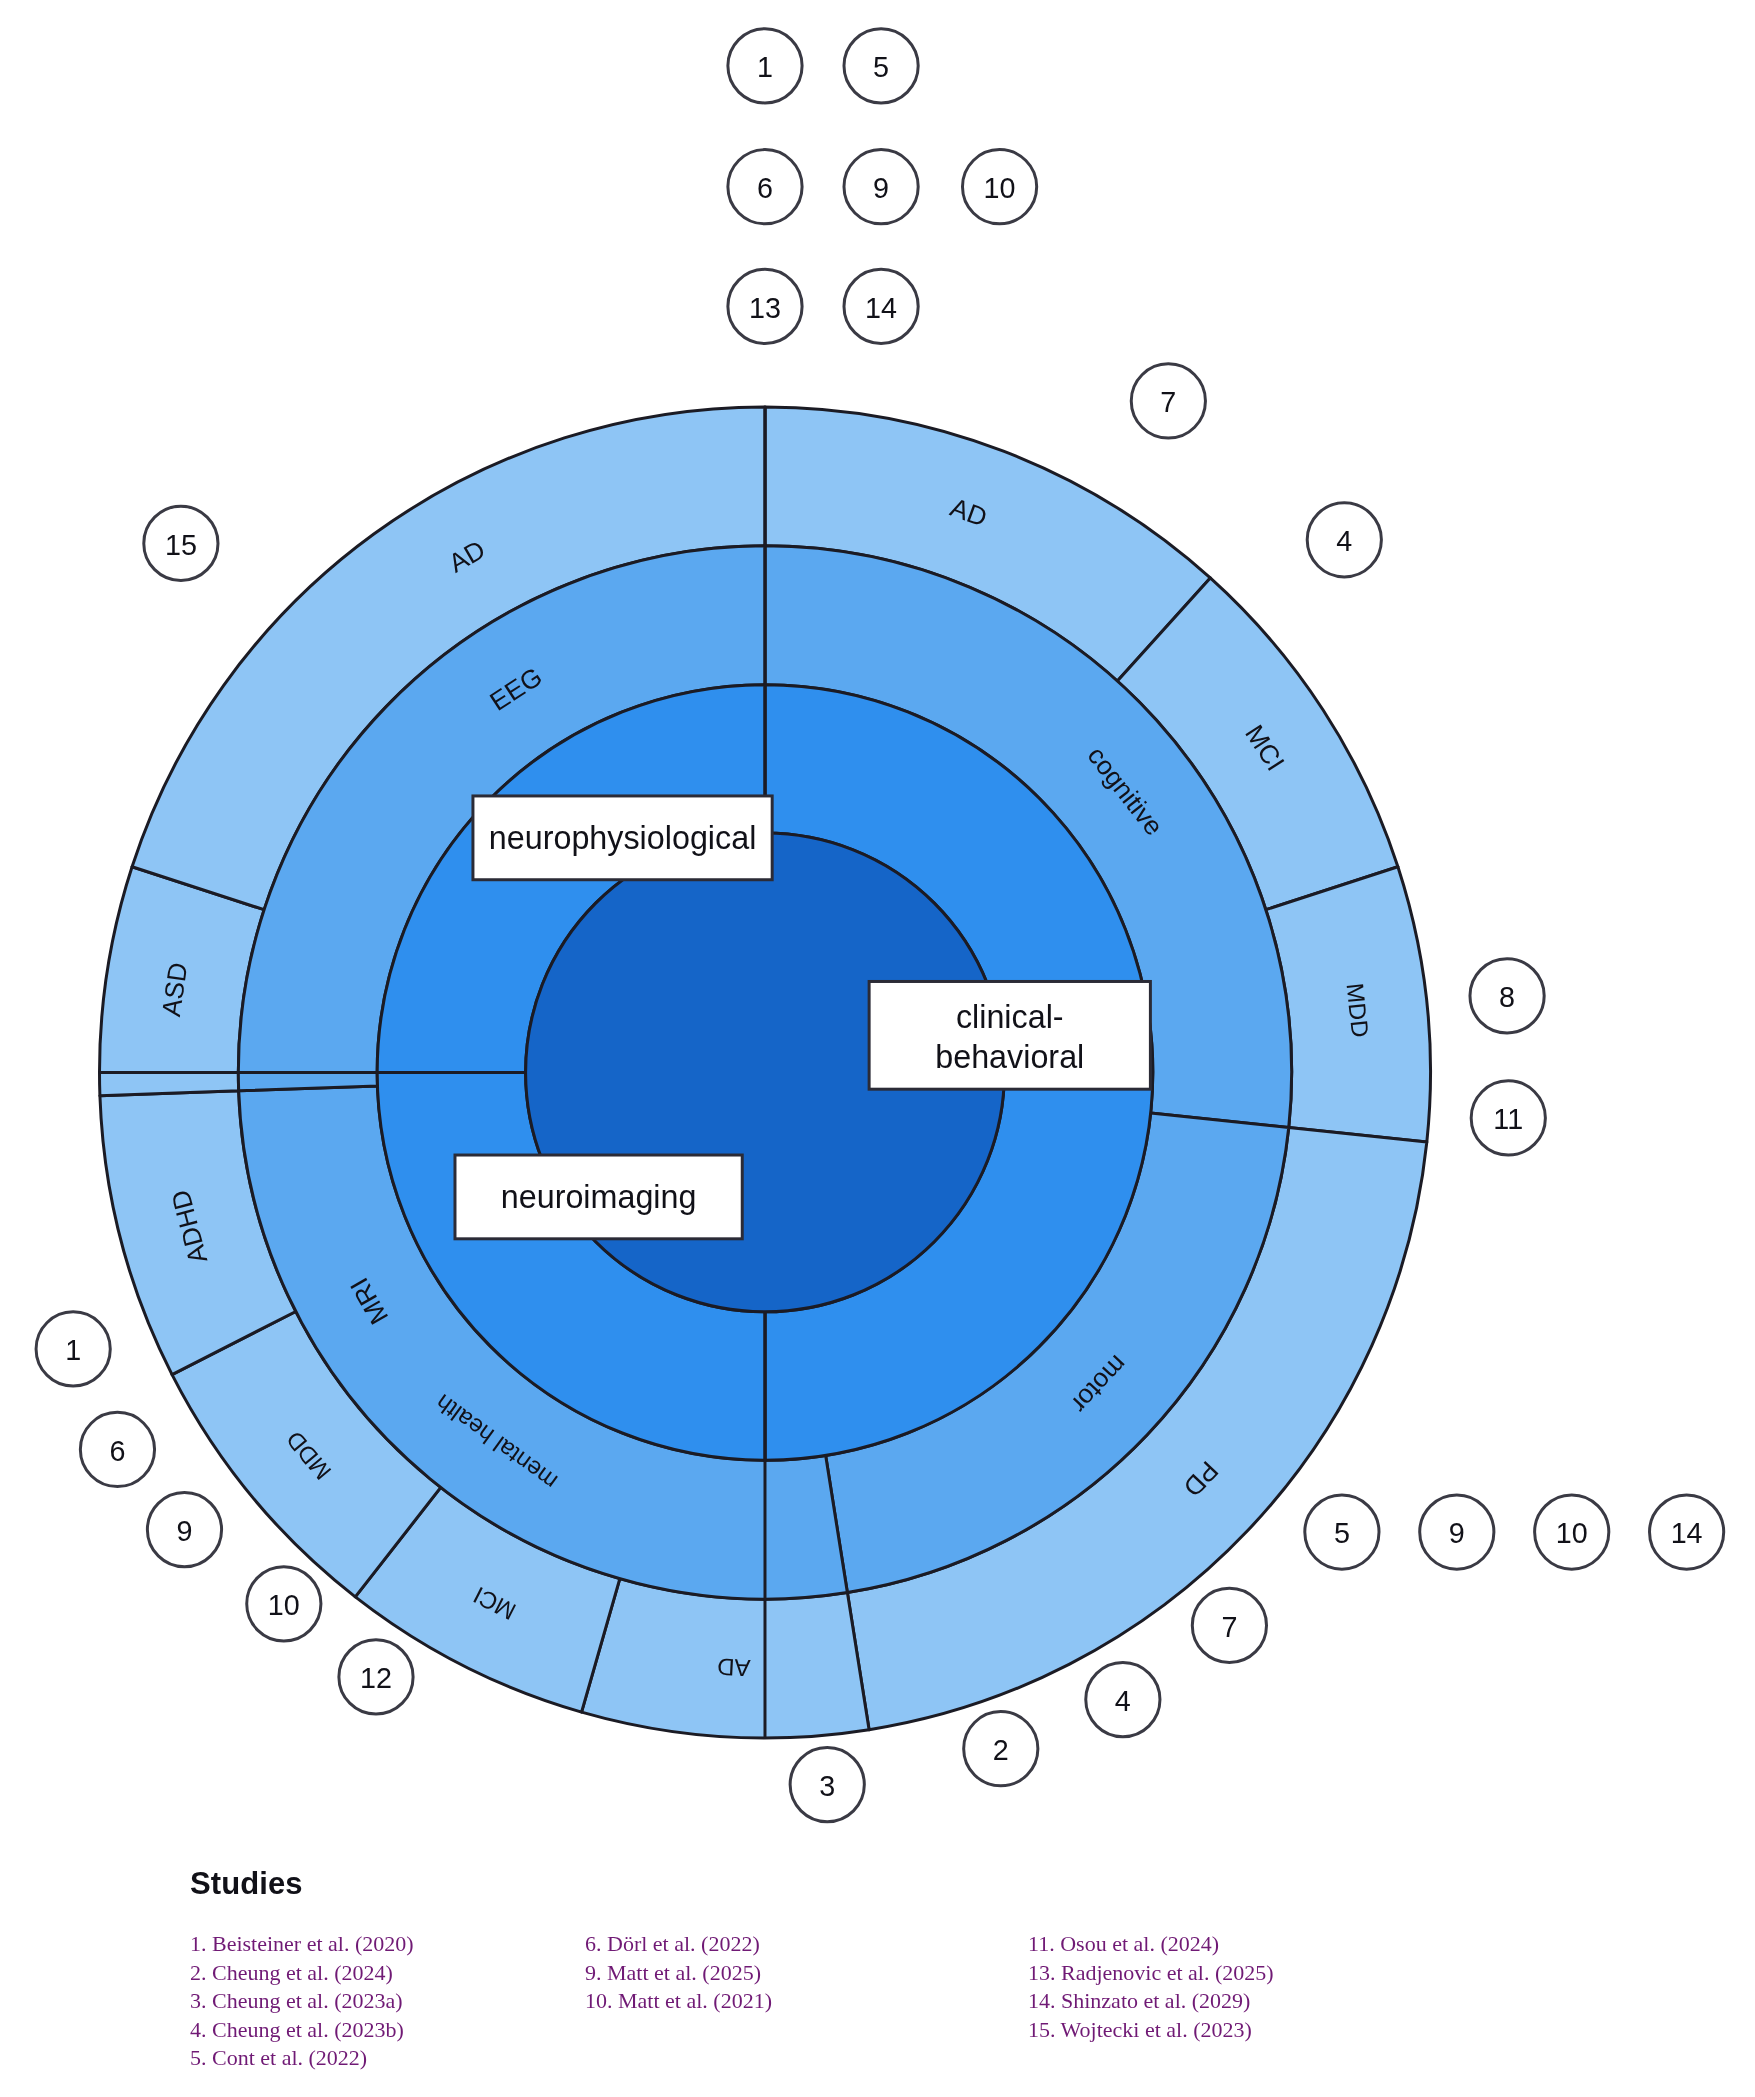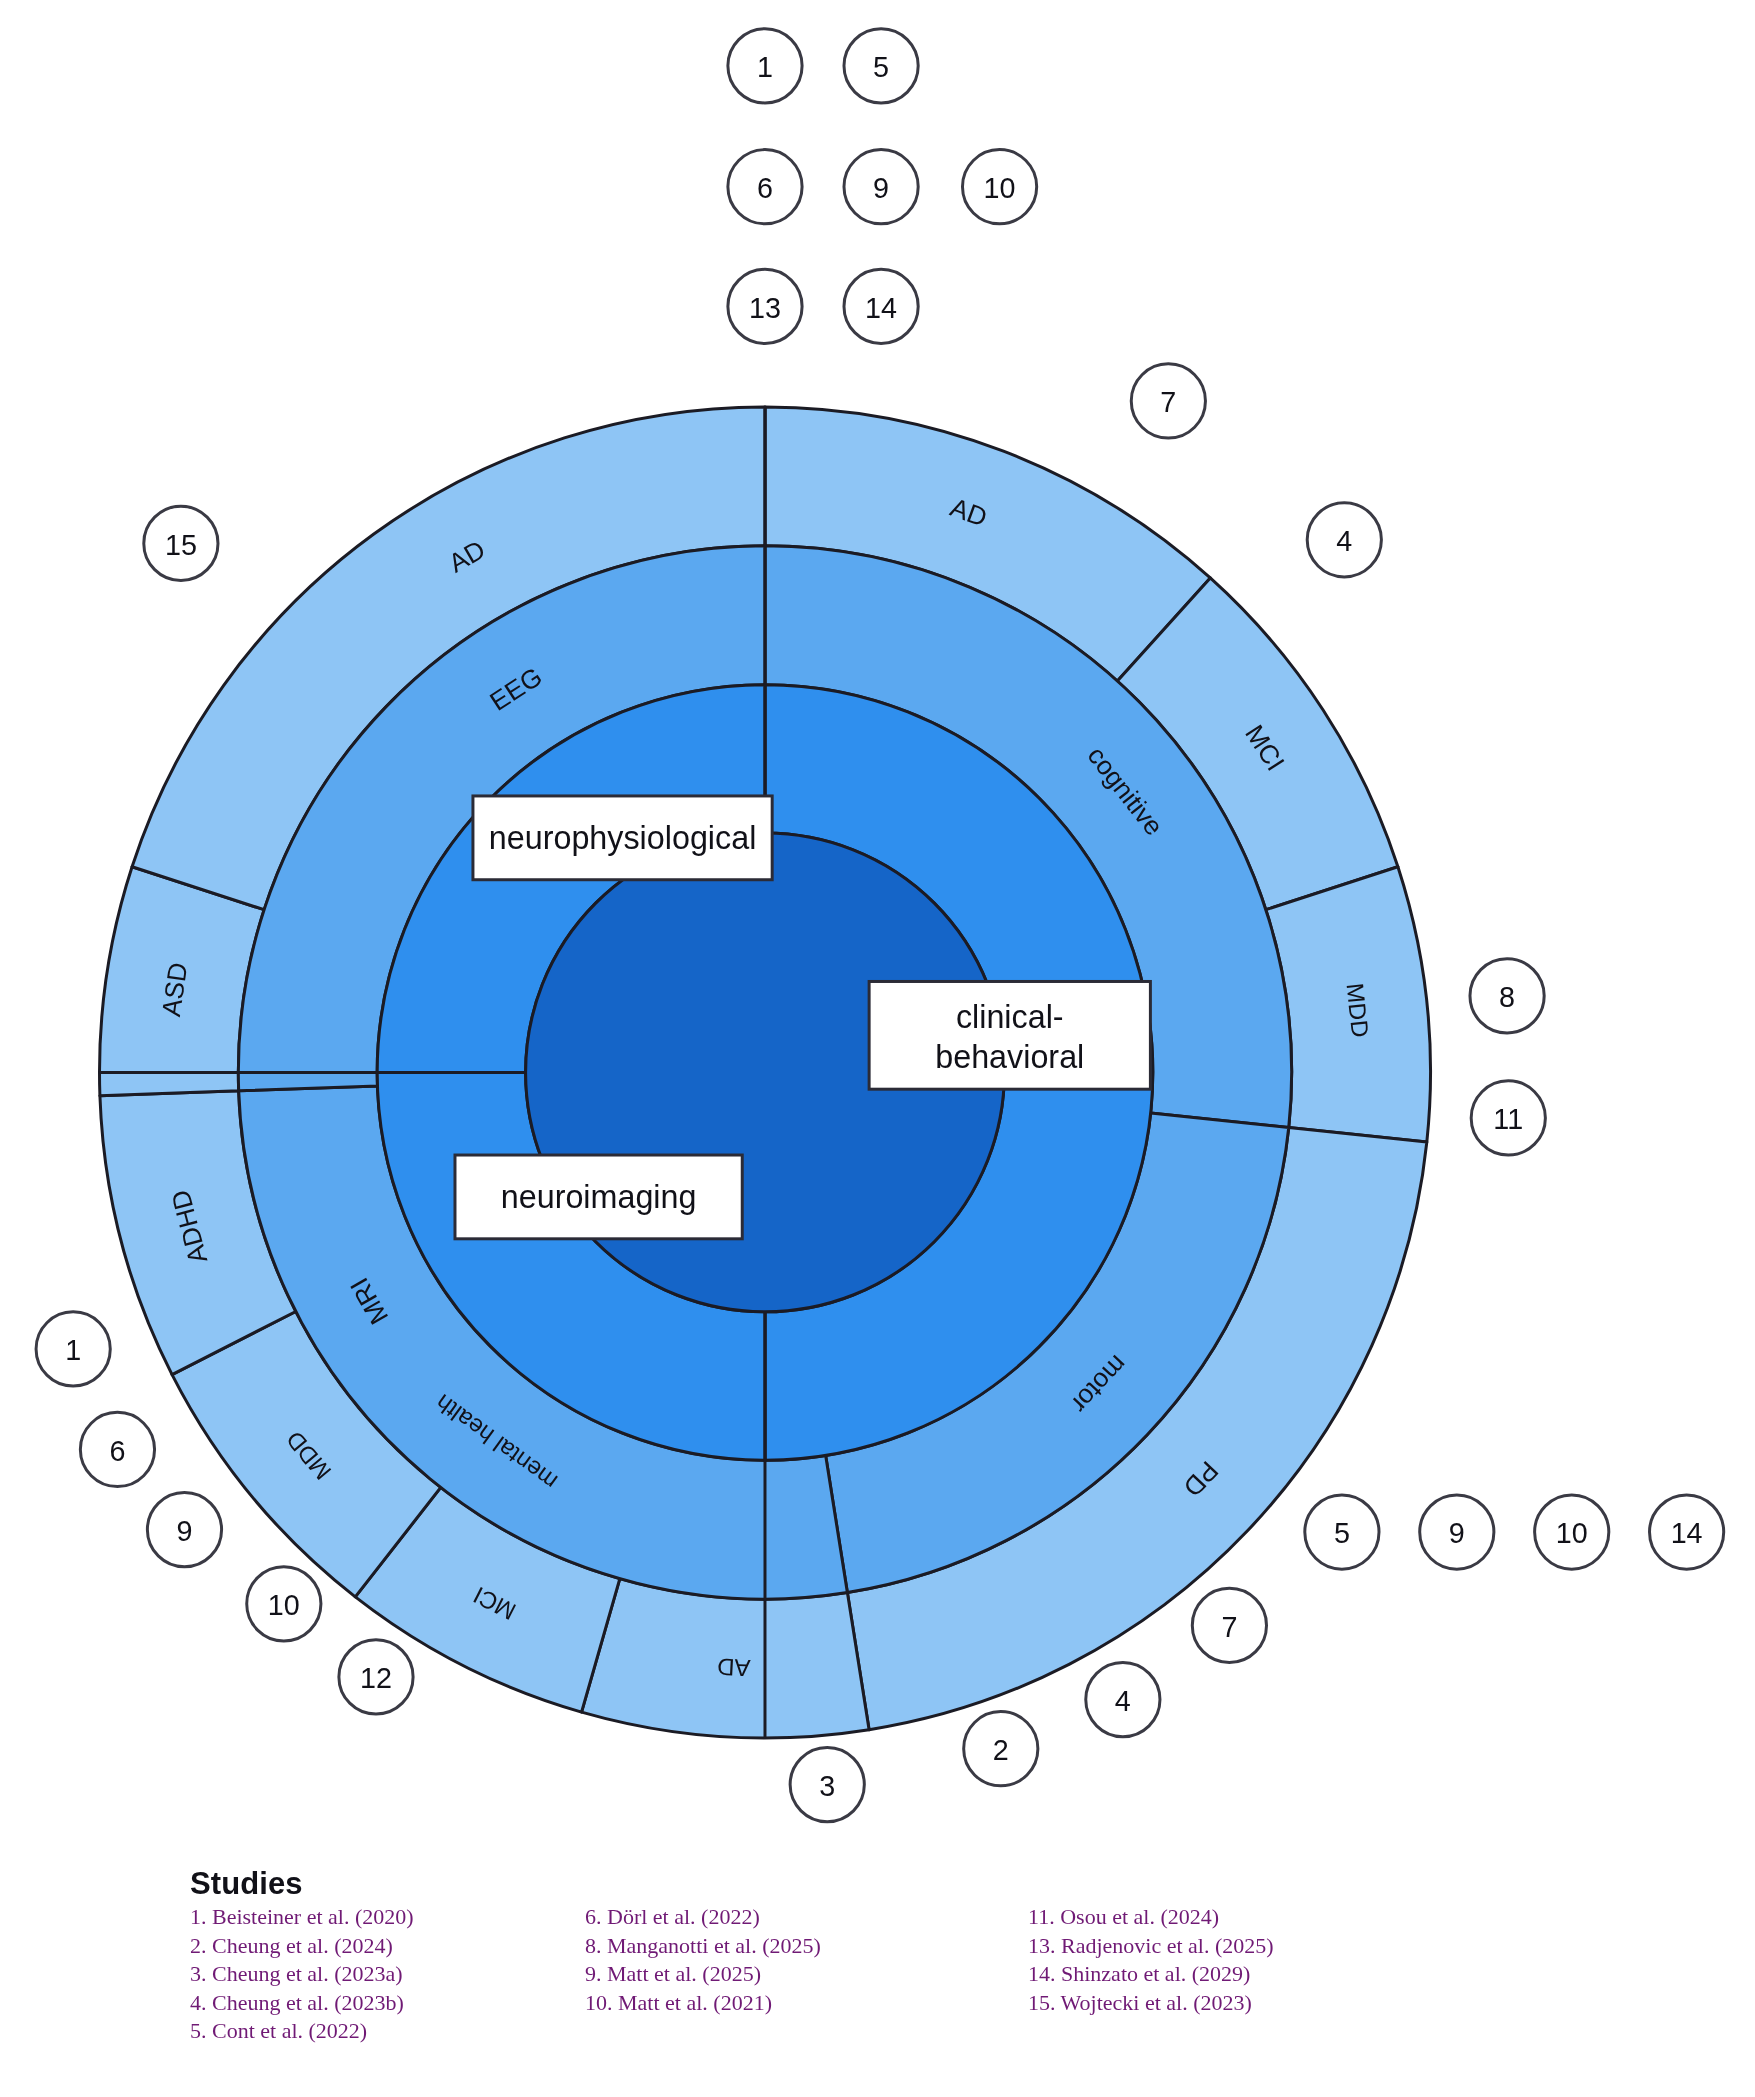--- a/index.html
+++ b/index.html
@@ -34,21 +34,21 @@
     font-size:54px;fill:#111118;text-anchor:middle;
   }
 
   
   #legend{
     position:absolute;left:190px;top:1866px;width:1437px;
   }
   #legend .ltitle{
     font-family:"Liberation Sans",sans-serif;
     font-weight:bold;font-size:31px;color:#111118;
-    margin:0 0 1px 0;letter-spacing:0.1px;
+    margin:0 0 28px 0;letter-spacing:0.1px;
   }
   #legend .cols{display:flex;align-items:flex-start;}
   #legend .col{display:flex;flex-direction:column;}
   #legend .col.c1{width:395px;}
   #legend .col.c2{width:443px;}
   #legend .col.c3{width:455px;}
   #legend .litem{
     font-family:Liberation Serif, serif;
     font-size:22px;color:#701a75;line-height:1.30;
     white-space:nowrap;
@@ -255,21 +255,20 @@
     <div class="cols">
       <div class="col c1">
         <div class="litem">1. Beisteiner et al. (2020)</div>
         <div class="litem">2. Cheung et al. (2024)</div>
         <div class="litem">3. Cheung et al. (2023a)</div>
         <div class="litem">4. Cheung et al. (2023b)</div>
         <div class="litem">5. Cont et al. (2022)</div>
       </div>
       <div class="col c2">
         <div class="litem">6. Dörl et al. (2022)</div>
-        <div class="litem">8. Manganotti et al. (2025)</div>
         <div class="litem">9. Matt et al. (2025)</div>
         <div class="litem">10. Matt et al. (2021)</div>
       </div>
       <div class="col c3">
         <div class="litem">11. Osou et al. (2024)</div>
         <div class="litem">13. Radjenovic et al. (2025)</div>
         <div class="litem">14. Shinzato et al. (2029)</div>
         <div class="litem">15. Wojtecki et al. (2023)</div>
       </div>
     </div>

